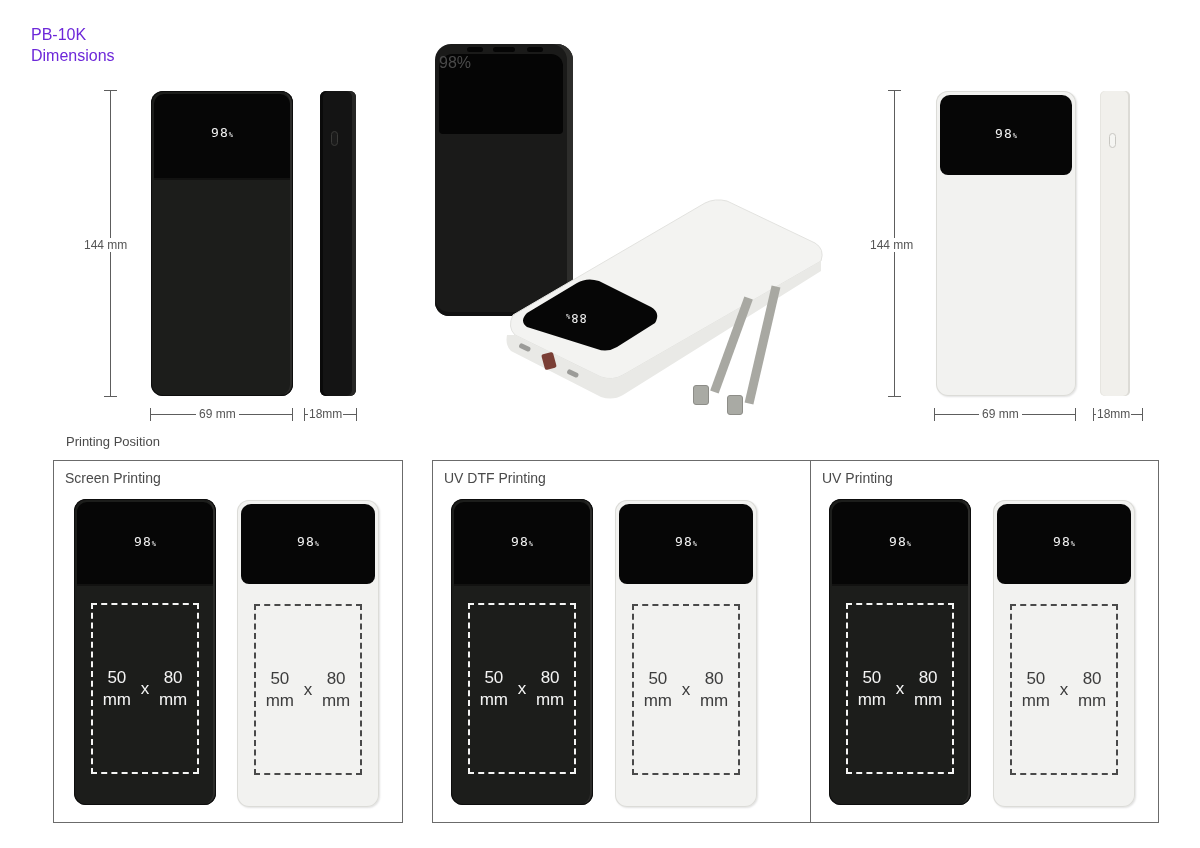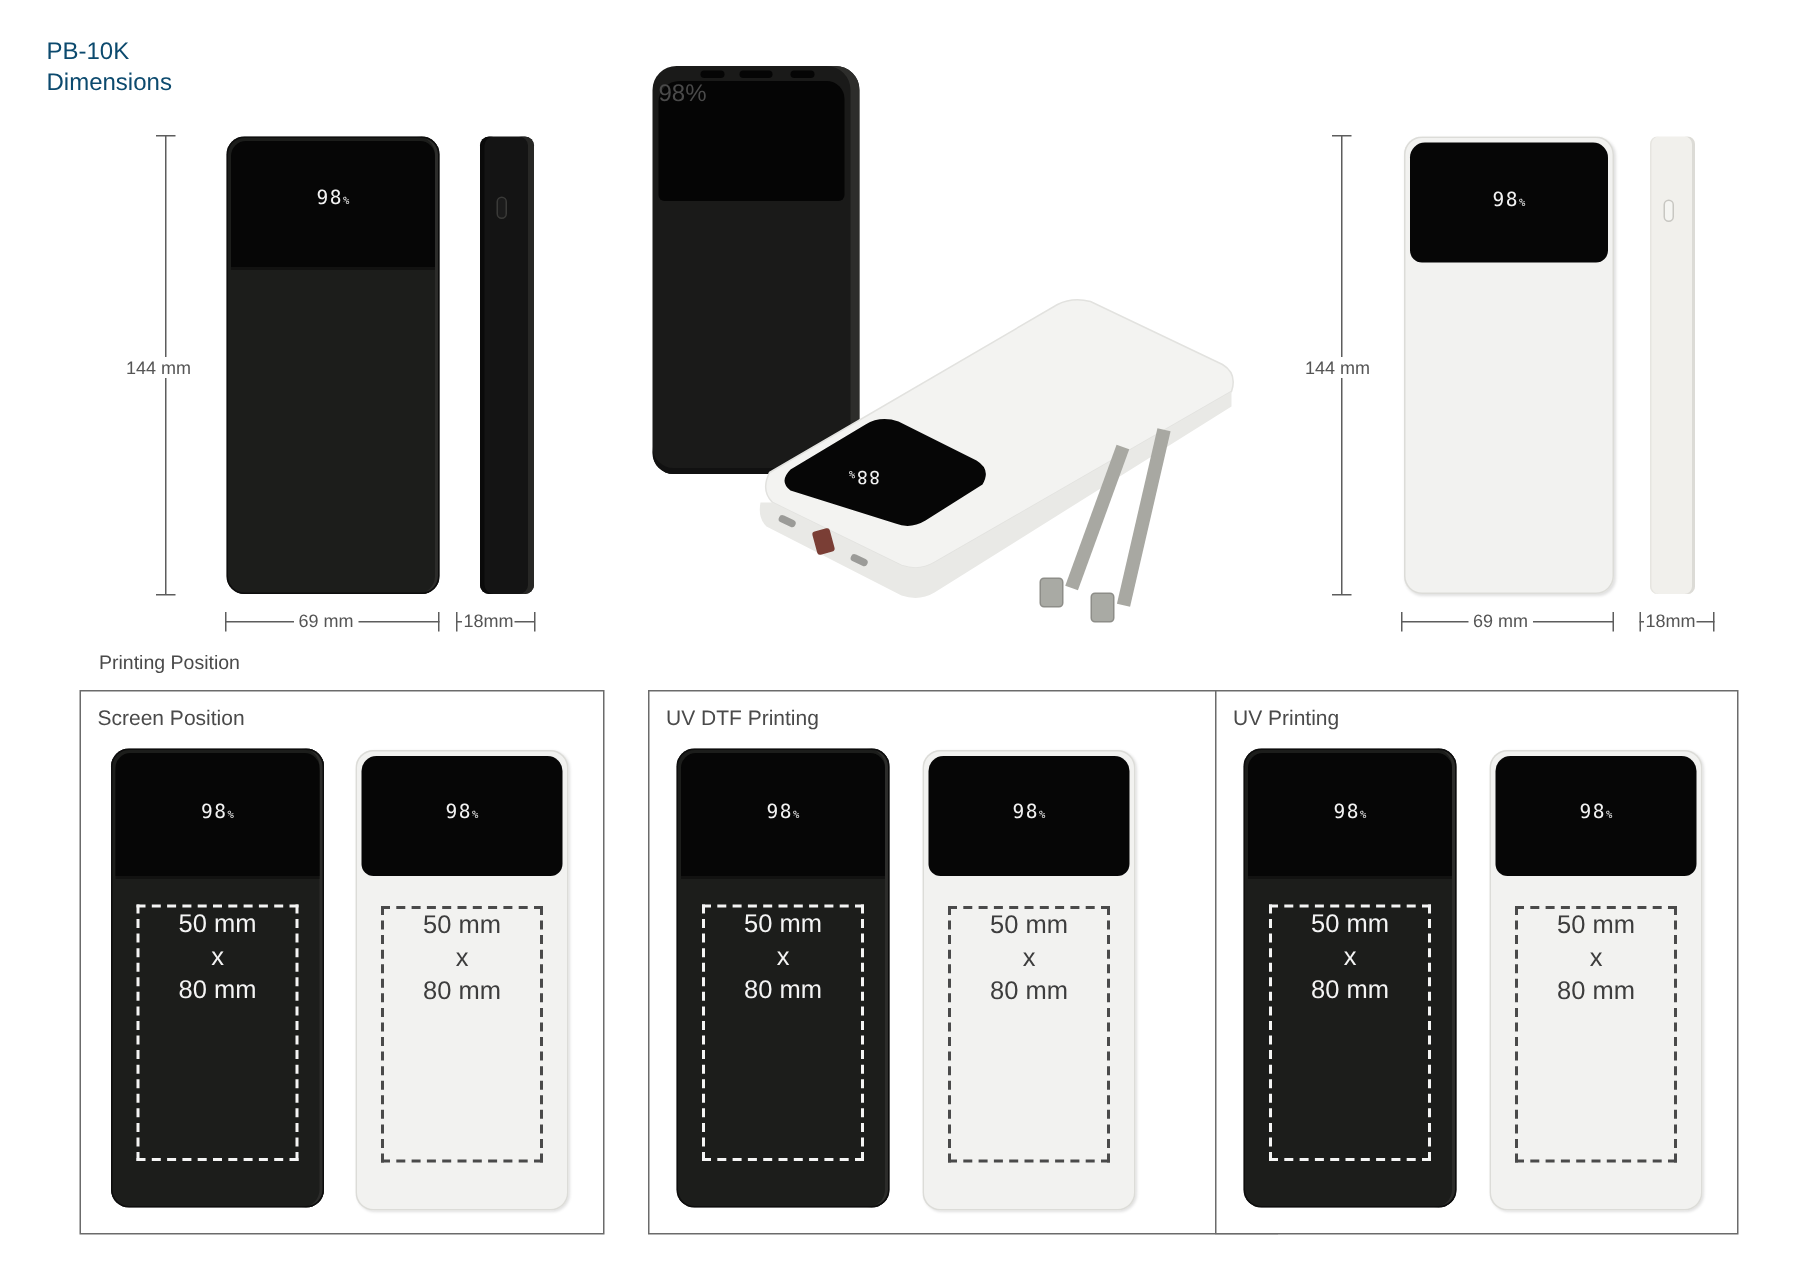--- a/index.html
+++ b/index.html
@@ -1,19 +1,19 @@
 <!DOCTYPE html>
 <html><head>
 <meta charset="utf-8">
 <style>
   * { box-sizing: border-box; margin: 0; padding: 0; }
   html, body { width: 1200px; height: 848px; background: #ffffff; overflow: hidden; }
   body { position: relative; font-family: "Liberation Sans", sans-serif; color: #4a4a4a; }
 
-  .title { position: absolute; left: 31px; top: 24px; font-size: 16px; line-height: 21px; color: #0c4a6e; }
+  .title { position: absolute; left: 31px; top: 24px; font-size: 16px; line-height: 21px; color: #6d28d9; }
 
   .pb { position: absolute; }
   .pb.black { background: #1c1d1b; border-radius: 12px; box-shadow: inset 0 0 0 1px #0d0d0d, inset -3px 0 0 #2c2c2a; }
   .pb.white { background: #f2f2f0; border-radius: 12px; box-shadow: inset 0 0 0 1px #dcdcd8, 1px 1px 2px rgba(0,0,0,0.12); }
   .pb .screen { position: absolute; left: 4px; right: 4px; top: 4px; background: #060606; border-radius: 10px 10px 8px 8px; }
   .pb.black .screen { border-radius: 10px 10px 0 0; left: 3px; right: 3px; top: 3px; box-shadow: 0 2px 0 #121211; }
   .pb .readout { position: absolute; left: 0; right: 0; text-align: center; color: #f2f2f2; font-family: "DejaVu Sans Mono", monospace; font-size: 13px; letter-spacing: 1px; }
   .pb .readout .pct { font-size: 7px; letter-spacing: 0; }
 
   .side { position: absolute; border-radius: 6px; }
@@ -27,21 +27,21 @@
   .dim-cap-h { position: absolute; height: 1px; width: 13px; background: #5d5d5d; }
   .dim-h { position: absolute; height: 1px; background: #5d5d5d; }
   .dim-cap-v { position: absolute; width: 1px; height: 13px; background: #5d5d5d; }
   .dim-label { position: absolute; font-size: 12px; color: #555; background: #fff; white-space: nowrap; line-height: 14px; }
 
   .section-title { position: absolute; left: 66px; top: 434px; font-size: 13px; color: #4a4a4a; }
 
   .panel { position: absolute; top: 460px; height: 363px; border: 1.5px solid #6b6b6b; background: #fff; }
   .panel-title { position: absolute; left: 11px; top: 9px; font-size: 14px; color: #4a4a4a; }
 
-  .print-area { position: absolute; border: 2px dashed #f4f4f4; display: flex; flex-direction: column; align-items: center; justify-content: flex-start; }
+  .print-area { position: absolute; border: 2px dashed #f4f4f4; display: flex; flex-direction: row; align-items: center; justify-content: flex-start; }
   .white .print-area { border-color: #4a4a4a; }
   .print-area span { display: block; font-size: 17px; line-height: 22px; text-align: center; }
   .black .print-area span { color: #f4f4f4; }
   .white .print-area span { color: #3d3d3d; }
 
   
   .hero-black { position: absolute; left: 435px; top: 44px; width: 138px; height: 272px; background: #1a1a19; border-radius: 16px 16px 14px 14px; box-shadow: inset -6px 0 0 #2d2d2b, inset 0 -4px 0 #111; }
   .hero-black .screen { position: absolute; left: 4px; right: 10px; top: 10px; height: 80px; background: #050505; border-radius: 14px 12px 4px 4px; }
   .hero-black .top-ports { position: absolute; top: 3px; left: 0; right: 0; height: 6px; }
   .hero-black .top-ports i { position: absolute; top: 0; height: 5px; background: #050505; border-radius: 3px; }
@@ -141,21 +141,21 @@
 
   <div class="dim-cap-v" style="left:1093px; top:408px;"></div>
   <div class="dim-h" style="left:1093px; top:414px; width:50px;"></div>
   <div class="dim-cap-v" style="left:1142px; top:408px;"></div>
   <div class="dim-label" style="left:1096px; top:407px; padding:0 1px;">18mm</div>
 </div>
 
 <div class="section-title">Printing Position</div>
 
 <div class="panel" style="left:53px; width:350px;">
-  <div class="panel-title">Screen Position</div>
+  <div class="panel-title">Screen Printing</div>
   <div class="pb black" style="left:20px; top:38px; width:142px; height:306px;">
     <div class="screen" style="height:82px;">
       <div class="readout" style="top:32px;"><span>98</span><span class="pct">%</span></div>
     </div>
     <div class="print-area" style="left:17px; top:104px; width:108px; height:171px;">
       <span>50 mm</span>
         <span>x</span>
         <span>80 mm</span>
     </div>
   </div>

